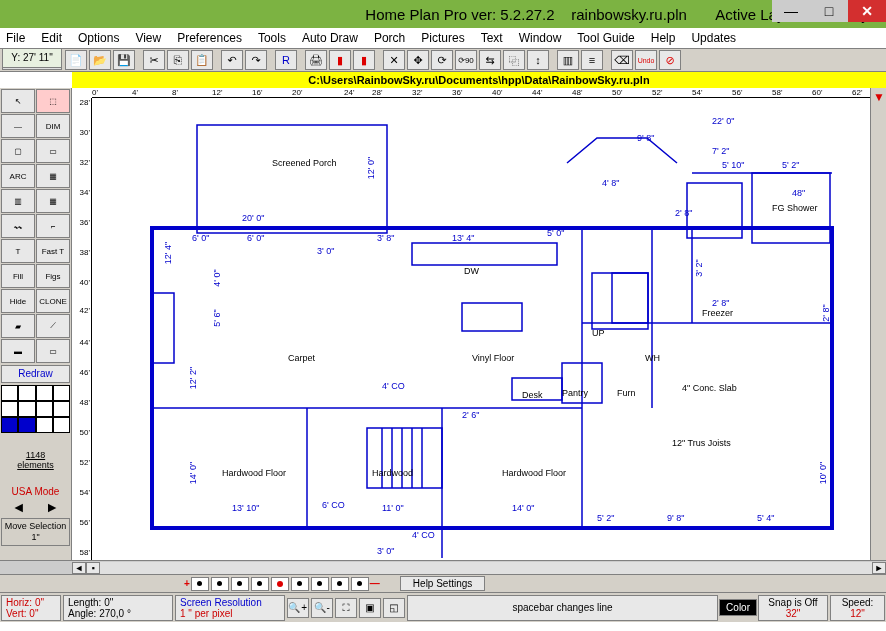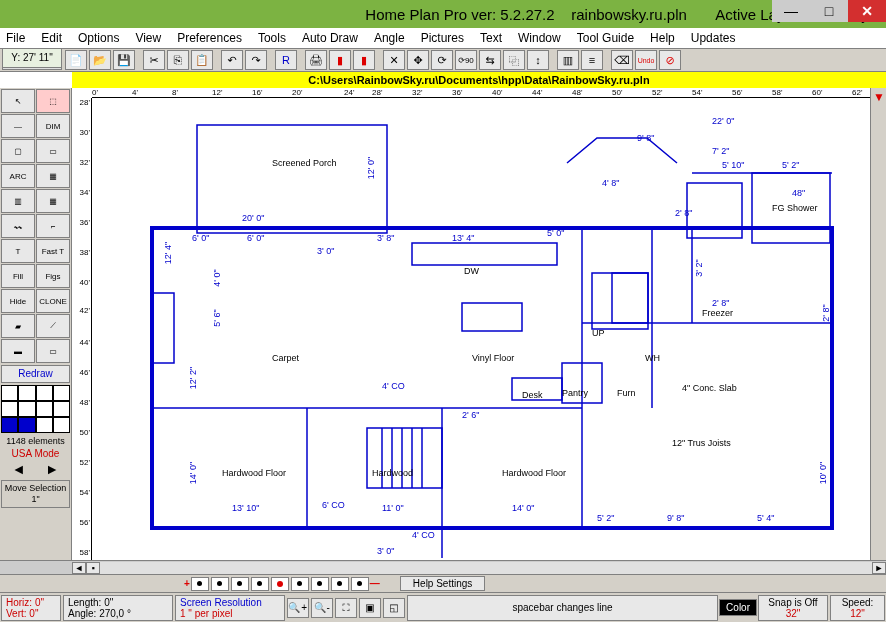--- a/index.html
+++ b/index.html
@@ -18,21 +18,21 @@
 .tb-sep { width: 6px; }
 .filepath-bar { height: 16px; background: #ffff00; text-align: center; font-size: 11px; font-weight: bold; line-height: 16px; color: #000; }
 .main-area { display: flex; height: 472px; position: relative; }
 .left-toolbox { width: 72px; background: #d4d0c8; border-right: 1px solid #808080; display: flex; flex-direction: column; }
 .tool-grid { display: grid; grid-template-columns: 1fr 1fr; gap: 1px; padding: 1px; }
 .tool-btn { height: 24px; border: 1px solid #808080; background: #e8e8e8; display: flex; align-items: center; justify-content: center; font-size: 8px; cursor: pointer; overflow: hidden; }
 .tool-btn.active { background: #ffcccc; }
 .redraw-btn { height: 18px; border: 1px solid #808080; background: #e8e8e8; text-align: center; font-size: 10px; color: #0000cc; line-height: 16px; margin: 1px; cursor: pointer; }
 .color-grid { display: grid; grid-template-columns: repeat(4, 1fr); gap: 0; margin: 1px; }
 .cswatch { height: 16px; border: 1px solid #000; }
-.elem-count { font-size: 9px; text-align: center; padding: 2px; }
+.elem-count { font-size: 9px; text-align: center; padding: 16px; text-decoration: underline; }
 .mode-label { font-size: 10px; color: #cc0000; text-align: center; }
 .nav-arrows { display: flex; justify-content: space-around; font-size: 14px; padding: 2px; }
 .move-sel { font-size: 9px; text-align: center; line-height: 11px; padding: 2px; border: 1px solid #808080; margin: 1px; }
 .canvas-wrap { flex: 1; display: flex; flex-direction: column; position: relative; }
 .vruler { position: absolute; left: 0; top: 10px; bottom: 0; width: 20px; background: #fff; border-right: 1px solid #000; }
 .vruler-tick { position: absolute; left: 0; font-size: 8px; width: 18px; text-align: right; }
 .hruler { height: 10px; background: #fff; border-bottom: 1px solid #000; position: relative; font-size: 8px; margin-left: 20px; }
 .hruler-tick { position: absolute; top: 0; font-size: 8px; }
 .canvas { flex: 1; background: #fff; position: relative; margin-left: 20px; overflow: hidden; }
 .canvas .label { position: absolute; font-size: 9px; color: #000; }
@@ -77,21 +77,21 @@
 </div>
 
 <div class="menubar" id="menubar">
     <span class="menu-item">File</span>
     <span class="menu-item">Edit</span>
     <span class="menu-item">Options</span>
     <span class="menu-item">View</span>
     <span class="menu-item">Preferences</span>
     <span class="menu-item">Tools</span>
     <span class="menu-item">Auto Draw</span>
-    <span class="menu-item">Angle</span>
+    <span class="menu-item">Porch</span>
     <span class="menu-item">Pictures</span>
     <span class="menu-item">Text</span>
     <span class="menu-item">Window</span>
     <span class="menu-item">Tool Guide</span>
     <span class="menu-item">Help</span>
     <span class="menu-item">Updates</span>
   </div>
 
 <div class="toolbar-row">
   <div class="coord-box">X: 23' 7"</div>
@@ -253,21 +253,21 @@
         </g>
 
         <rect x="520" y="175" width="36" height="50" class="plan-line"></rect>
         <rect x="60" y="195" width="22" height="70" class="plan-line"></rect>
         <polyline points="475,65 505,40 555,40 585,65" class="plan-line"></polyline>
         <rect x="420" y="280" width="50" height="22" class="plan-line"></rect>
         <rect x="470" y="265" width="40" height="40" class="plan-line"></rect>
         <rect x="595" y="85" width="55" height="55" class="plan-line"></rect>
       </svg>
     <div class="label" style="left: 180px; top: 60px;">Screened Porch</div>
-        <div class="label" style="left: 180px; top: 255px;">Carpet</div>
+        <div class="label" style="left: 196px; top: 255px;">Carpet</div>
         <div class="label" style="left: 380px; top: 255px;">Vinyl Floor</div>
         <div class="label" style="left: 130px; top: 370px;">Hardwood Floor</div>
         <div class="label" style="left: 280px; top: 370px;">Hardwood</div>
         <div class="label" style="left: 410px; top: 370px;">Hardwood Floor</div>
         <div class="label" style="left: 590px; top: 285px;">4" Conc. Slab</div>
         <div class="label" style="left: 580px; top: 340px;">12" Trus Joists</div>
         <div class="label" style="left: 610px; top: 210px;">Freezer</div>
         <div class="label" style="left: 470px; top: 290px;">Pantry</div>
         <div class="label" style="left: 430px; top: 292px;">Desk</div>
         <div class="label" style="left: 525px; top: 290px;">Furn</div>

